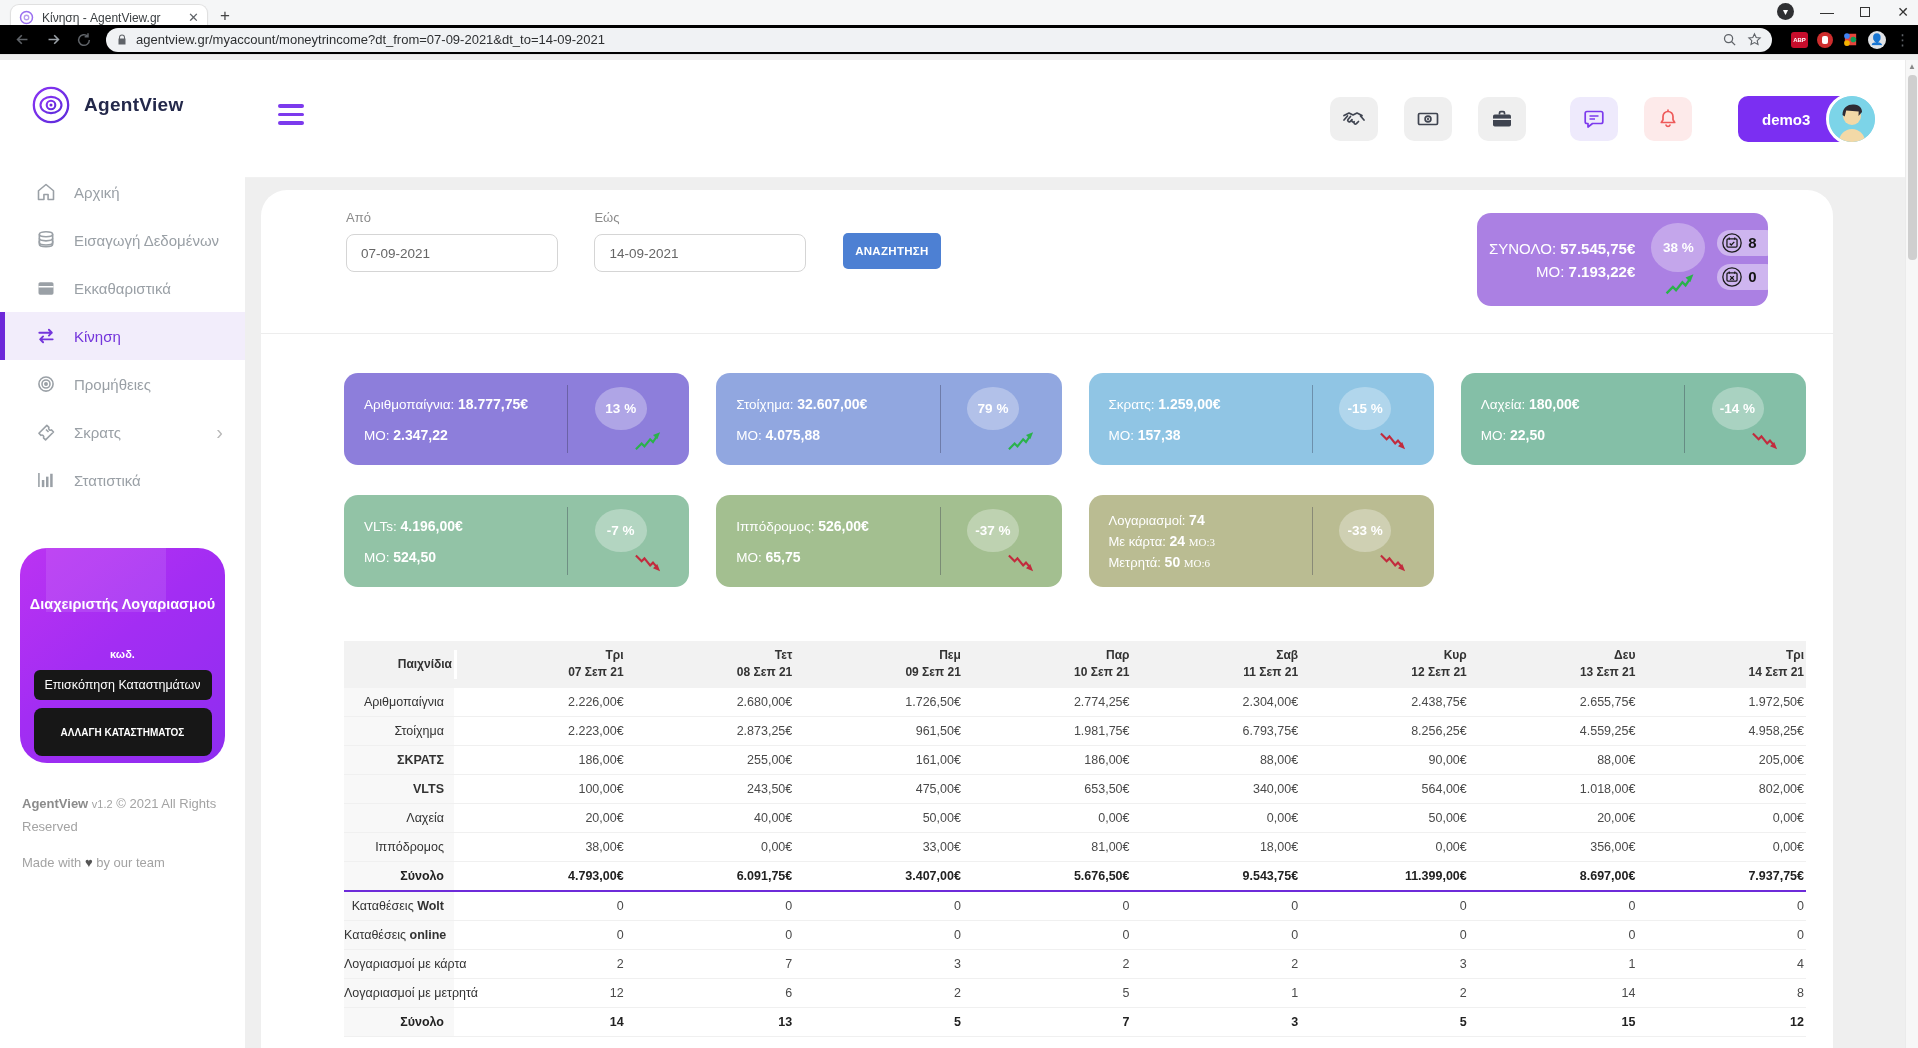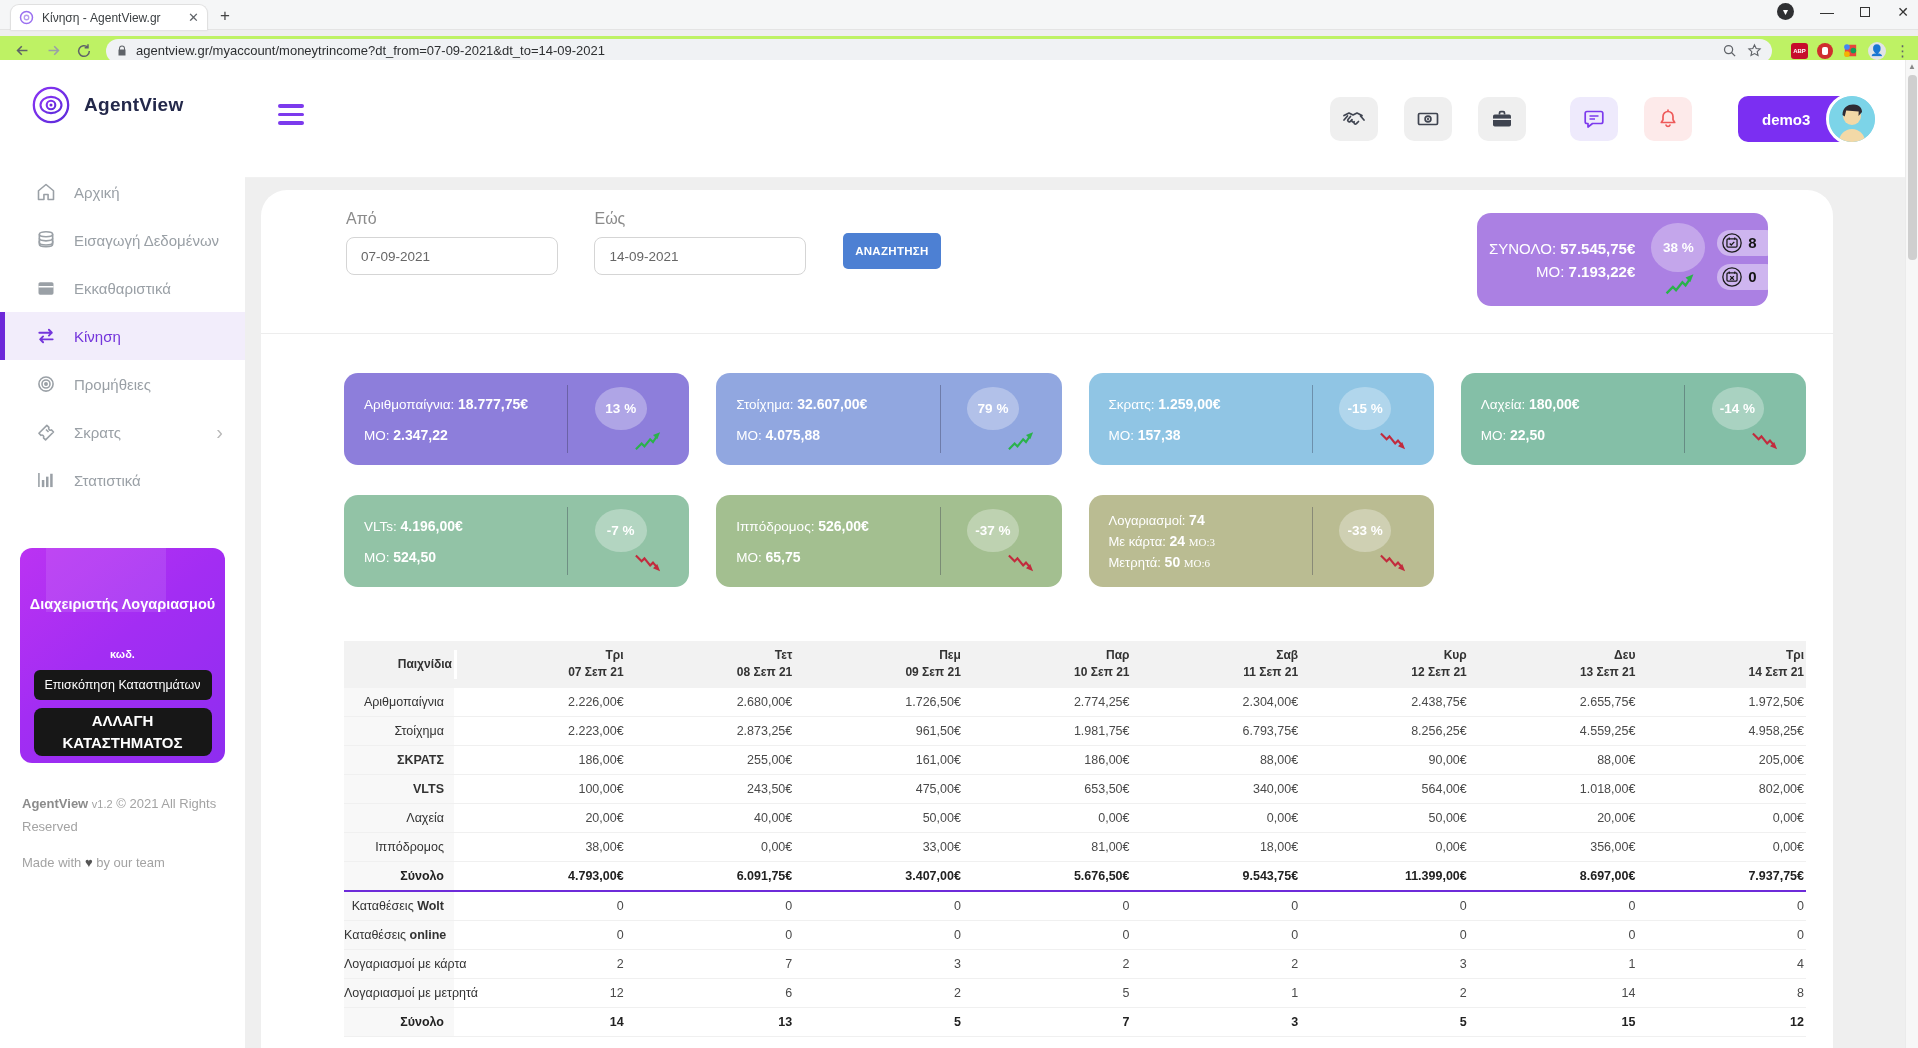--- a/index.html
+++ b/index.html
@@ -13,21 +13,21 @@
     display:flex; align-items:center; gap:8px; padding:0 8px; box-shadow:0 1px 2px rgba(0,0,0,.06); }
   .tab-title { font-size:12px; color:#3c4043; flex:1; white-space:nowrap; overflow:hidden; }
   .tab-close { color:#5f6368; font-size:13px; cursor:default; }
   .newtab { position:absolute; left:220px; top:6px; font-size:17px; color:#444; }
   .winctl { position:absolute; right:8px; top:3px; display:flex; align-items:center; gap:26px; color:#333; }
   .updbadge { width:17px; height:17px; border-radius:50%; background:#2f3033; color:#fff; font-size:10px;
     display:flex; align-items:center; justify-content:center; }
   .wbtn { font-size:14px; color:#333; width:14px; text-align:center; }
   .wmax { width:10px; height:10px; border:1.5px solid #333; }
 
-  .toolbar { position:absolute; top:36px; left:0; right:0; height:30px; background:#bef264; border-bottom:1px solid #e3e3e3;
+  .toolbar { position:absolute; top:25px; left:0; right:0; height:30px; background:#000000; border-bottom:1px solid #e3e3e3;
     display:flex; align-items:center; }
   .navic { color:#5f6368; margin-left:14px; }
   .urlbar { flex:1; height:24px; margin:0 10px 0 14px; background:#f0f2f4; border-radius:12px;
     display:flex; align-items:center; padding:0 10px; min-width:0; }
   .urltext { font-size:13px; color:#2d2f31; flex:1; white-space:nowrap; overflow:hidden; }
   .pillic { color:#5f6368; margin-left:10px; }
   .ext { margin-left:9px; display:flex; align-items:center; }
   .abp { width:17px; height:16px; background:#c70d2c; color:#fff; font-size:6px; font-weight:bold;
     border-radius:3px; display:flex; align-items:center; justify-content:center; }
   .adb { width:16px; height:16px; background:#cf2e2e; border-radius:50%; display:flex; align-items:center; justify-content:center; }
@@ -48,30 +48,30 @@
   .brand { display:flex; align-items:center; gap:12px; padding:24px 0 0 30px; }
   .brand-name { font-size:19px; font-weight:bold; color:#23284a; letter-spacing:.3px; }
 
   .menu { margin-top:42px; }
   .mitem { height:48px; display:flex; align-items:center; gap:18px; padding-left:36px;
     color:#9aa0a6; font-size:15px; cursor:pointer; position:relative; }
   .mitem svg { flex:0 0 auto; }
   .mitem.active { background:#f2edfb; color:#7435db; border-left:5px solid #6d28d9; padding-left:31px; }
   .mchev { position:absolute; right:22px; color:#b9b9b9; font-size:20px; line-height:1; }
 
-  .admincard { margin:44px 20px 0 20px; width:205px; height:215px; border-radius:12px; position:relative; overflow:hidden;
+  .admincard { margin:44px 20px 0 20px; width:205px; height:215px; border-radius:27px; position:relative; overflow:hidden;
     background:linear-gradient(140deg,#bb33f2 0%,#a32df3 45%,#8e2df0 100%); text-align:center; padding-top:48px; }
   .admincard::before { content:""; position:absolute; left:26px; top:0; width:120px; height:64px;
     background:rgba(255,255,255,.10); }
   .ac-title { position:relative; color:#fff; font-size:14.5px; font-weight:bold; }
   .ac-code { position:relative; color:#fff; font-size:11px; font-weight:bold; margin-top:36px; }
   .ac-btn1 { position:relative; display:block; margin:10px auto 0; width:178px; height:30px; background:#171717; color:#fff;
     border:none; border-radius:6px; font-size:12.5px; font-family:inherit; }
   .ac-btn2 { position:relative; display:block; margin:8px auto 0; width:178px; height:48px; background:#171717; color:#fff;
-    border:none; border-radius:8px; font-size:15px; font-weight:bold; font-family:inherit; line-height:1.5; }
+    border:none; border-radius:8px; font-size:10px; font-weight:bold; font-family:inherit; line-height:1.5; }
 
   .sfooter { margin:30px 0 0 22px; width:200px; font-size:13px; color:#a3a3a3; line-height:1.75; }
   .sfooter .fb { font-weight:bold; color:#8b8b8b; }
   .sfooter .fv { font-size:11px; }
   .madewith { margin:16px 0 0 22px; font-size:13px; color:#a3a3a3; }
   .madewith .heart { color:#555; }
 
   .hamburger { position:absolute; left:33px; top:44px; width:26px; cursor:pointer; }
   .hamburger div { height:3.5px; background:#7c3aed; border-radius:2px; margin-bottom:5px; }
 
@@ -84,21 +84,21 @@
     font-size:15px; font-weight:bold; display:flex; align-items:center; padding-left:24px; margin-left:20px; cursor:pointer; }
   .avatar { position:absolute; right:-8px; top:-3px; width:52px; height:52px; border-radius:50%;
     background:#7cd4e8; border:3px solid #fff; overflow:hidden; }
 
   
   .main { position:absolute; left:245px; right:0; top:118px; bottom:0; background:#efefef; }
   .panel { position:absolute; left:16px; right:72px; top:12px; bottom:-20px; background:#fff; border-radius:26px 26px 0 0; }
 
   .filters { position:relative; height:144px; border-bottom:1px solid #ededed; padding:20px 0 0 85px; }
   .fgroup { display:inline-block; vertical-align:top; margin-right:32px; }
-  .flabel { font-size:16px; color:#8b8b8b; margin-bottom:9px; }
+  .flabel { font-size:13px; color:#8b8b8b; margin-bottom:9px; }
   .finput { width:212px; height:38px; border:1px solid #d5d5d5; border-radius:8px; padding:0 14px;
     font-size:13.5px; color:#666; font-family:inherit; background:#fff; }
   .searchbtn { height:36px; width:98px; margin-top:23px; background:#4d80d3; color:#fff; border:none; border-radius:5px;
     font-size:11.5px; font-weight:bold; font-family:inherit; letter-spacing:.3px; cursor:pointer; }
 
   .sumcard { position:absolute; right:65px; top:23px; width:291px; height:93px; border-radius:14px;
     background:#ab80e3; display:flex; align-items:stretch; padding:10px 12px; color:#fff; }
   .sum-texts { flex:1; display:flex; flex-direction:column; justify-content:center; gap:6px; text-align:right; padding-right:12px; }
   .sum-line { font-size:15px; white-space:nowrap; }
   .sum-line b { font-weight:bold; }

